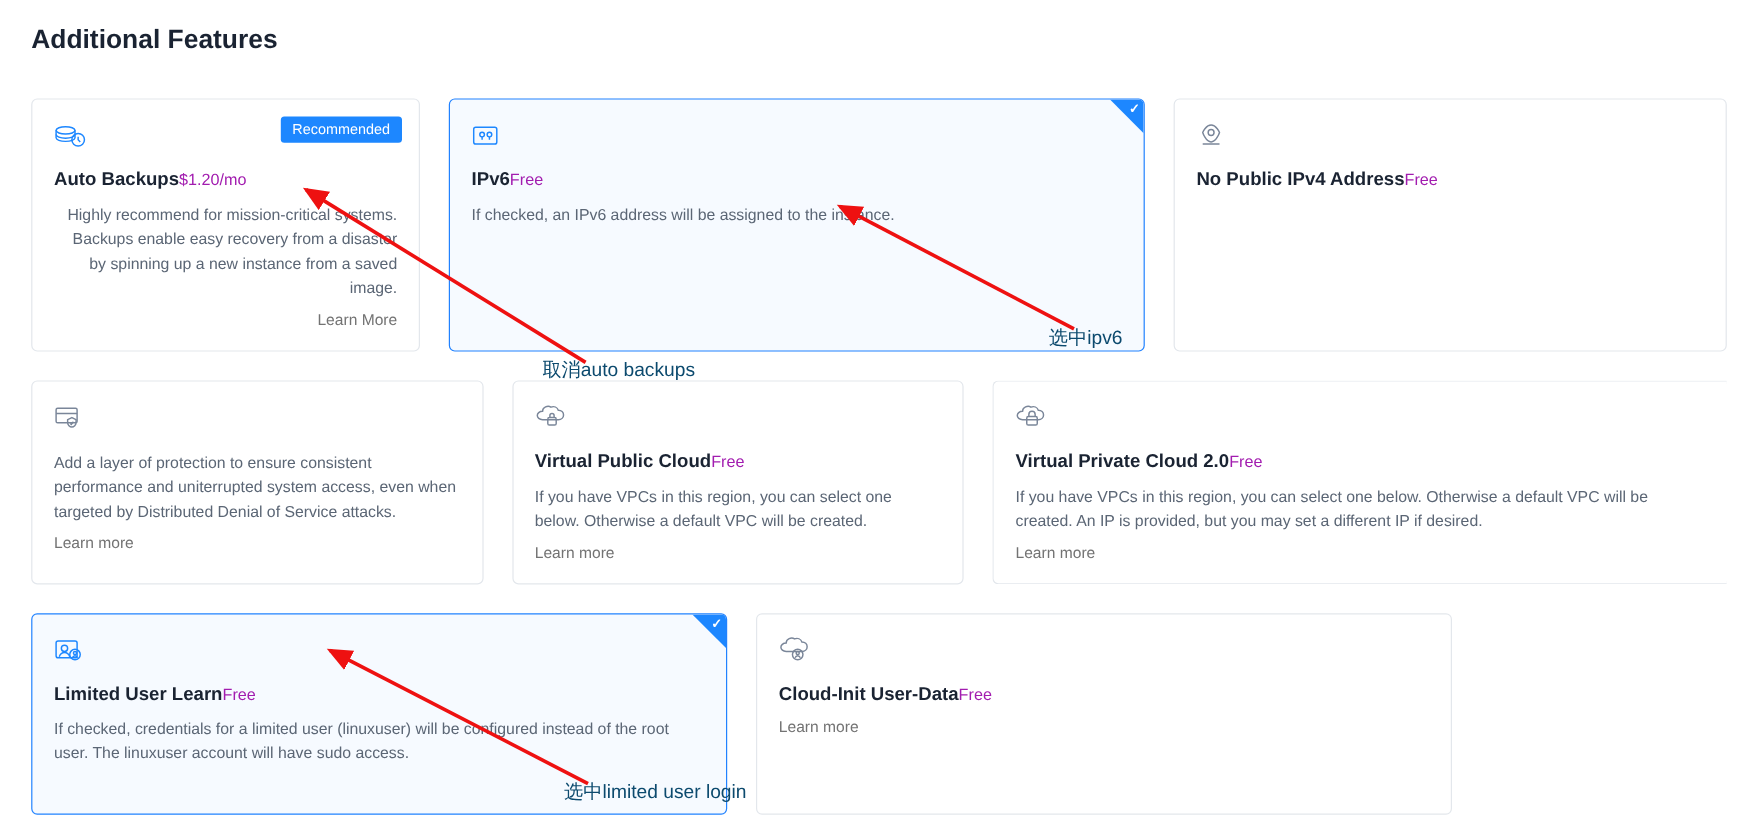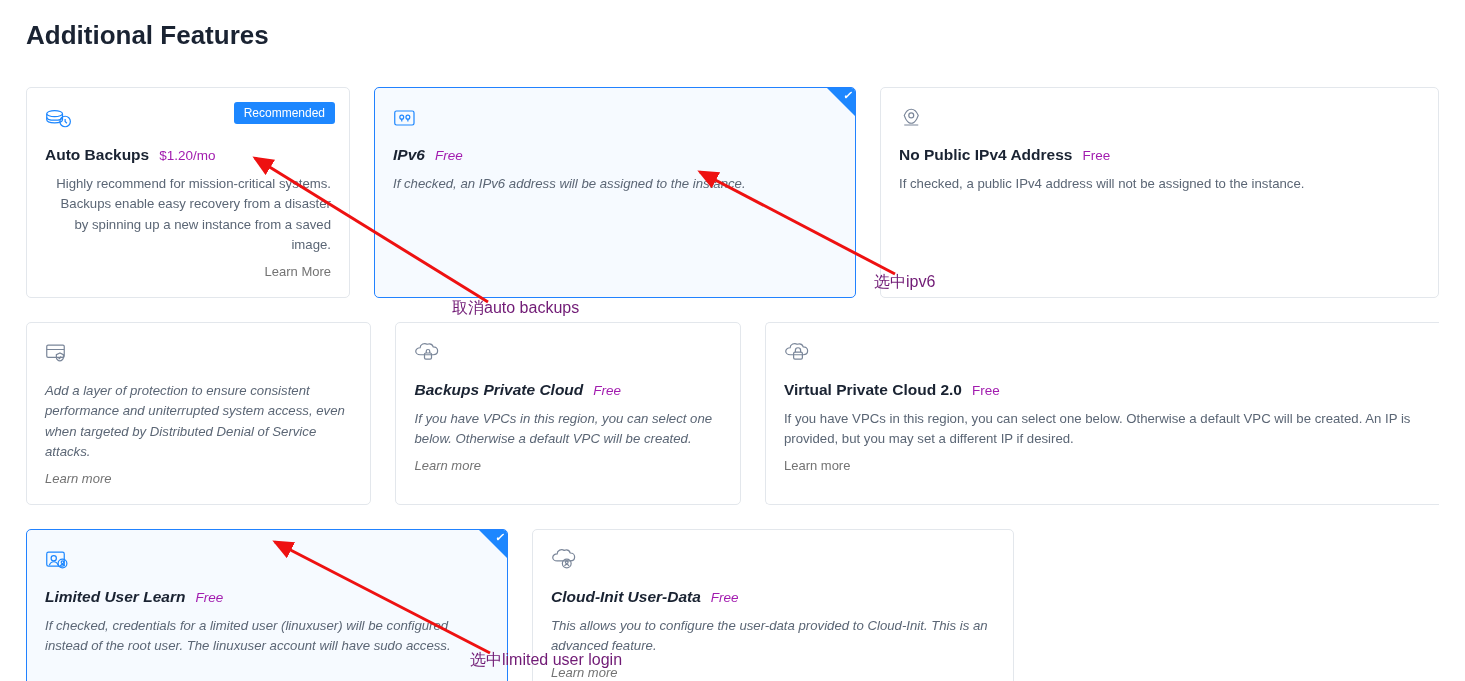--- a/index.html
+++ b/index.html
@@ -9,21 +9,21 @@
     font-family: -apple-system, BlinkMacSystemFont, "Segoe UI", Helvetica, Arial, sans-serif;
     background: #ffffff;
     color: #1a2332;
     width: 1465px;
   }
   .page {
     padding: 20px 26px 40px 26px;
     position: relative;
   }
   h2.section-title {
-    font-size: 26px;
+    font-size: 22px;
     font-weight: 600;
     margin: 0 0 36px 0;
     color: #1a2332;
   }
   .features-grid {
     display: flex;
     flex-wrap: wrap;
     gap: 24px;
   }
   .row {
@@ -86,21 +86,20 @@
     stroke: #1d87ff;
     fill: none;
     stroke-width: 1.4;
   }
   .card.plain .icon-box svg {
     stroke: #7a8699;
   }
   .card-title-row {
     display: flex;
     align-items: baseline;
-    gap: 10px;
     margin-bottom: 10px;
   }
   .card-title {
     font-size: 15.5px;
     font-weight: 600;
     color: #1a2332;
   }
   .card-price {
     font-size: 13.5px;
     color: #a21caf;
@@ -113,35 +112,35 @@
     margin-bottom: 8px;
   }
   .card-link {
     font-size: 13px;
     color: #737373;
     text-decoration: none;
     cursor: pointer;
   }
   
   .w-374 { width: 324px; text-align: right; }
-  .w-502 { width: 482px; font-style: italic; }
+  .w-502 { width: 580px; }
   .w-grow { flex: 1 1 auto; min-width: 374px; }
   .h-170 { min-height: 170px; }
   .h-168 { min-height: 168px; }
 
   
   .overlay {
     position: absolute;
     top: 0; left: 0;
     pointer-events: none;
   }
   .annotation-text {
     position: absolute;
     font-size: 16px;
-    color: #701a75;
+    color: #0c4a6e;
     font-weight: 500;
     white-space: nowrap;
   }
 </style>
 </head>
 <body>
 
 <div class="page">
   <h2 class="section-title">Additional Features</h2>
 
@@ -190,21 +189,20 @@
           <svg viewBox="0 0 32 24">
               <path d="M14 2C9 2 6 9 6 9s3 9 8 9 8-9 8-9-3-7-8-7z"></path>
               <circle cx="14" cy="9" r="2.8"></circle>
               <path d="M6 20h16"></path>
             </svg>
         </div>
         <div class="card-title-row">
           <span class="card-title">No Public IPv4 Address</span>
           <span class="card-price">Free</span>
         </div>
-        <div class="card-desc">If checked, a public IPv4 address will not be assigned to the instance.</div>
       </div>
 
     </div>
 
     <div class="row">
 
       <div class="card plain w-502 h-168">
         <div class="icon-box">
           <svg viewBox="0 0 32 24">
               <rect x="2" y="3" width="20" height="14" rx="1.5"></rect>
@@ -219,21 +217,21 @@
 
       <div class="card plain w-502 h-168">
         <div class="icon-box">
           <svg viewBox="0 0 32 24">
               <path d="M22 14c3 0 5-2 5-4.5S25 5 22 5c-1-3-4-4-7-3-3-2-8 0-8 4-3 0-5 2-5 4s2 4 5 4h15z"></path>
               <rect x="12" y="12" width="8" height="7" rx="1.5"></rect>
               <path d="M14 12v-2a2 2 0 014 0v2"></path>
             </svg>
         </div>
         <div class="card-title-row">
-          <span class="card-title">Backups Private Cloud</span>
+          <span class="card-title">Virtual Public Cloud</span>
           <span class="card-price">Free</span>
         </div>
         <div class="card-desc">If you have VPCs in this region, you can select one below. Otherwise a default VPC will be created.</div>
         <a class="card-link">Learn more</a>
       </div>
 
       <div class="card plain w-grow h-168" style="border-right:none; border-top-right-radius:0; border-bottom-right-radius:0;">
         <div class="icon-box">
           <svg viewBox="0 0 32 24">
               <path d="M22 14c3 0 5-2 5-4.5S25 5 22 5c-1-3-4-4-7-3-3-2-8 0-8 4-3 0-5 2-5 4s2 4 5 4h15z"></path>
@@ -278,21 +276,20 @@
               <path d="M22 13c3 0 5-2 5-4.5S25 4 22 4c-1-3-4-4-7-3-3-2-8 0-8 4-3 0-5 2-5 4s2 4 5 4h15z"></path>
               <circle cx="18" cy="16" r="5"></circle>
               <circle cx="18" cy="14.5" r="1.5"></circle>
               <path d="M15.5 19c.6-1.5 1.8-2 2.5-2s1.9.5 2.5 2"></path>
             </svg>
         </div>
         <div class="card-title-row">
           <span class="card-title">Cloud-Init User-Data</span>
           <span class="card-price">Free</span>
         </div>
-        <div class="card-desc">This allows you to configure the user-data provided to Cloud-Init. This is an advanced feature.</div>
         <a class="card-link">Learn more</a>
       </div>
 
     </div>
 
   </div>
 
   <svg class="overlay" width="1465" height="681">
     <defs>
       <marker id="arrowhead" markerWidth="8" markerHeight="8" refX="6" refY="3" orient="auto">

